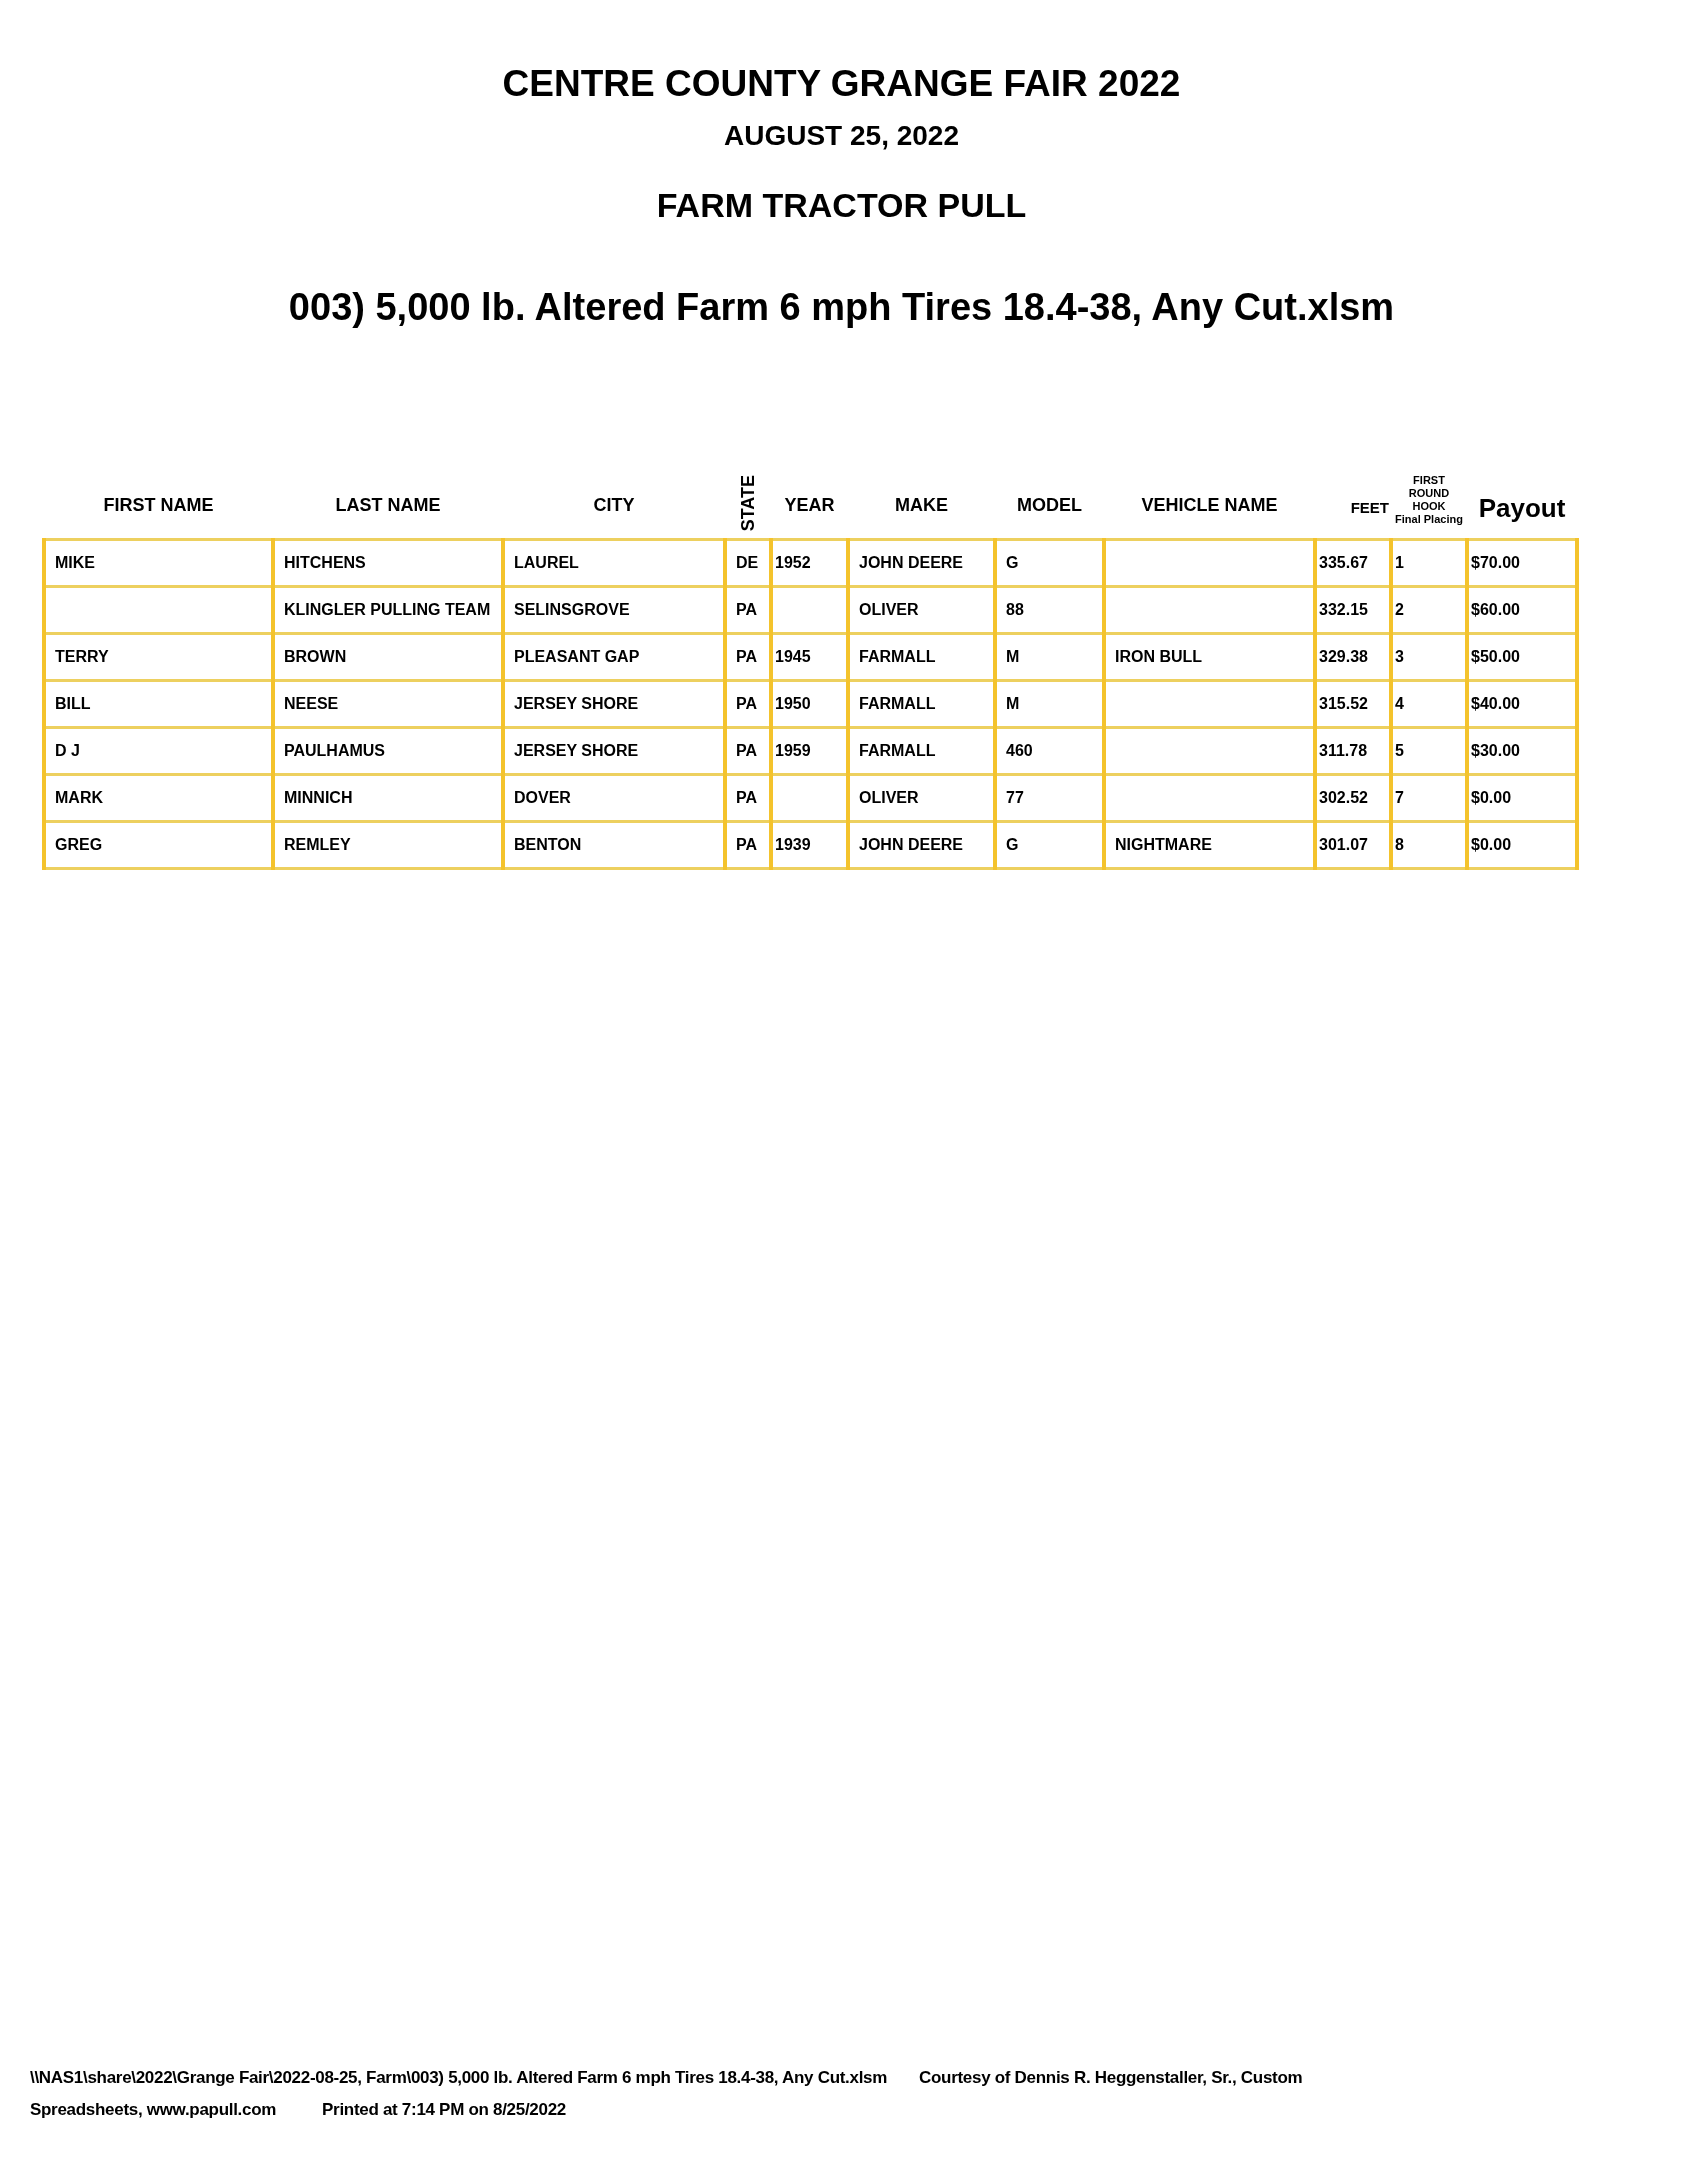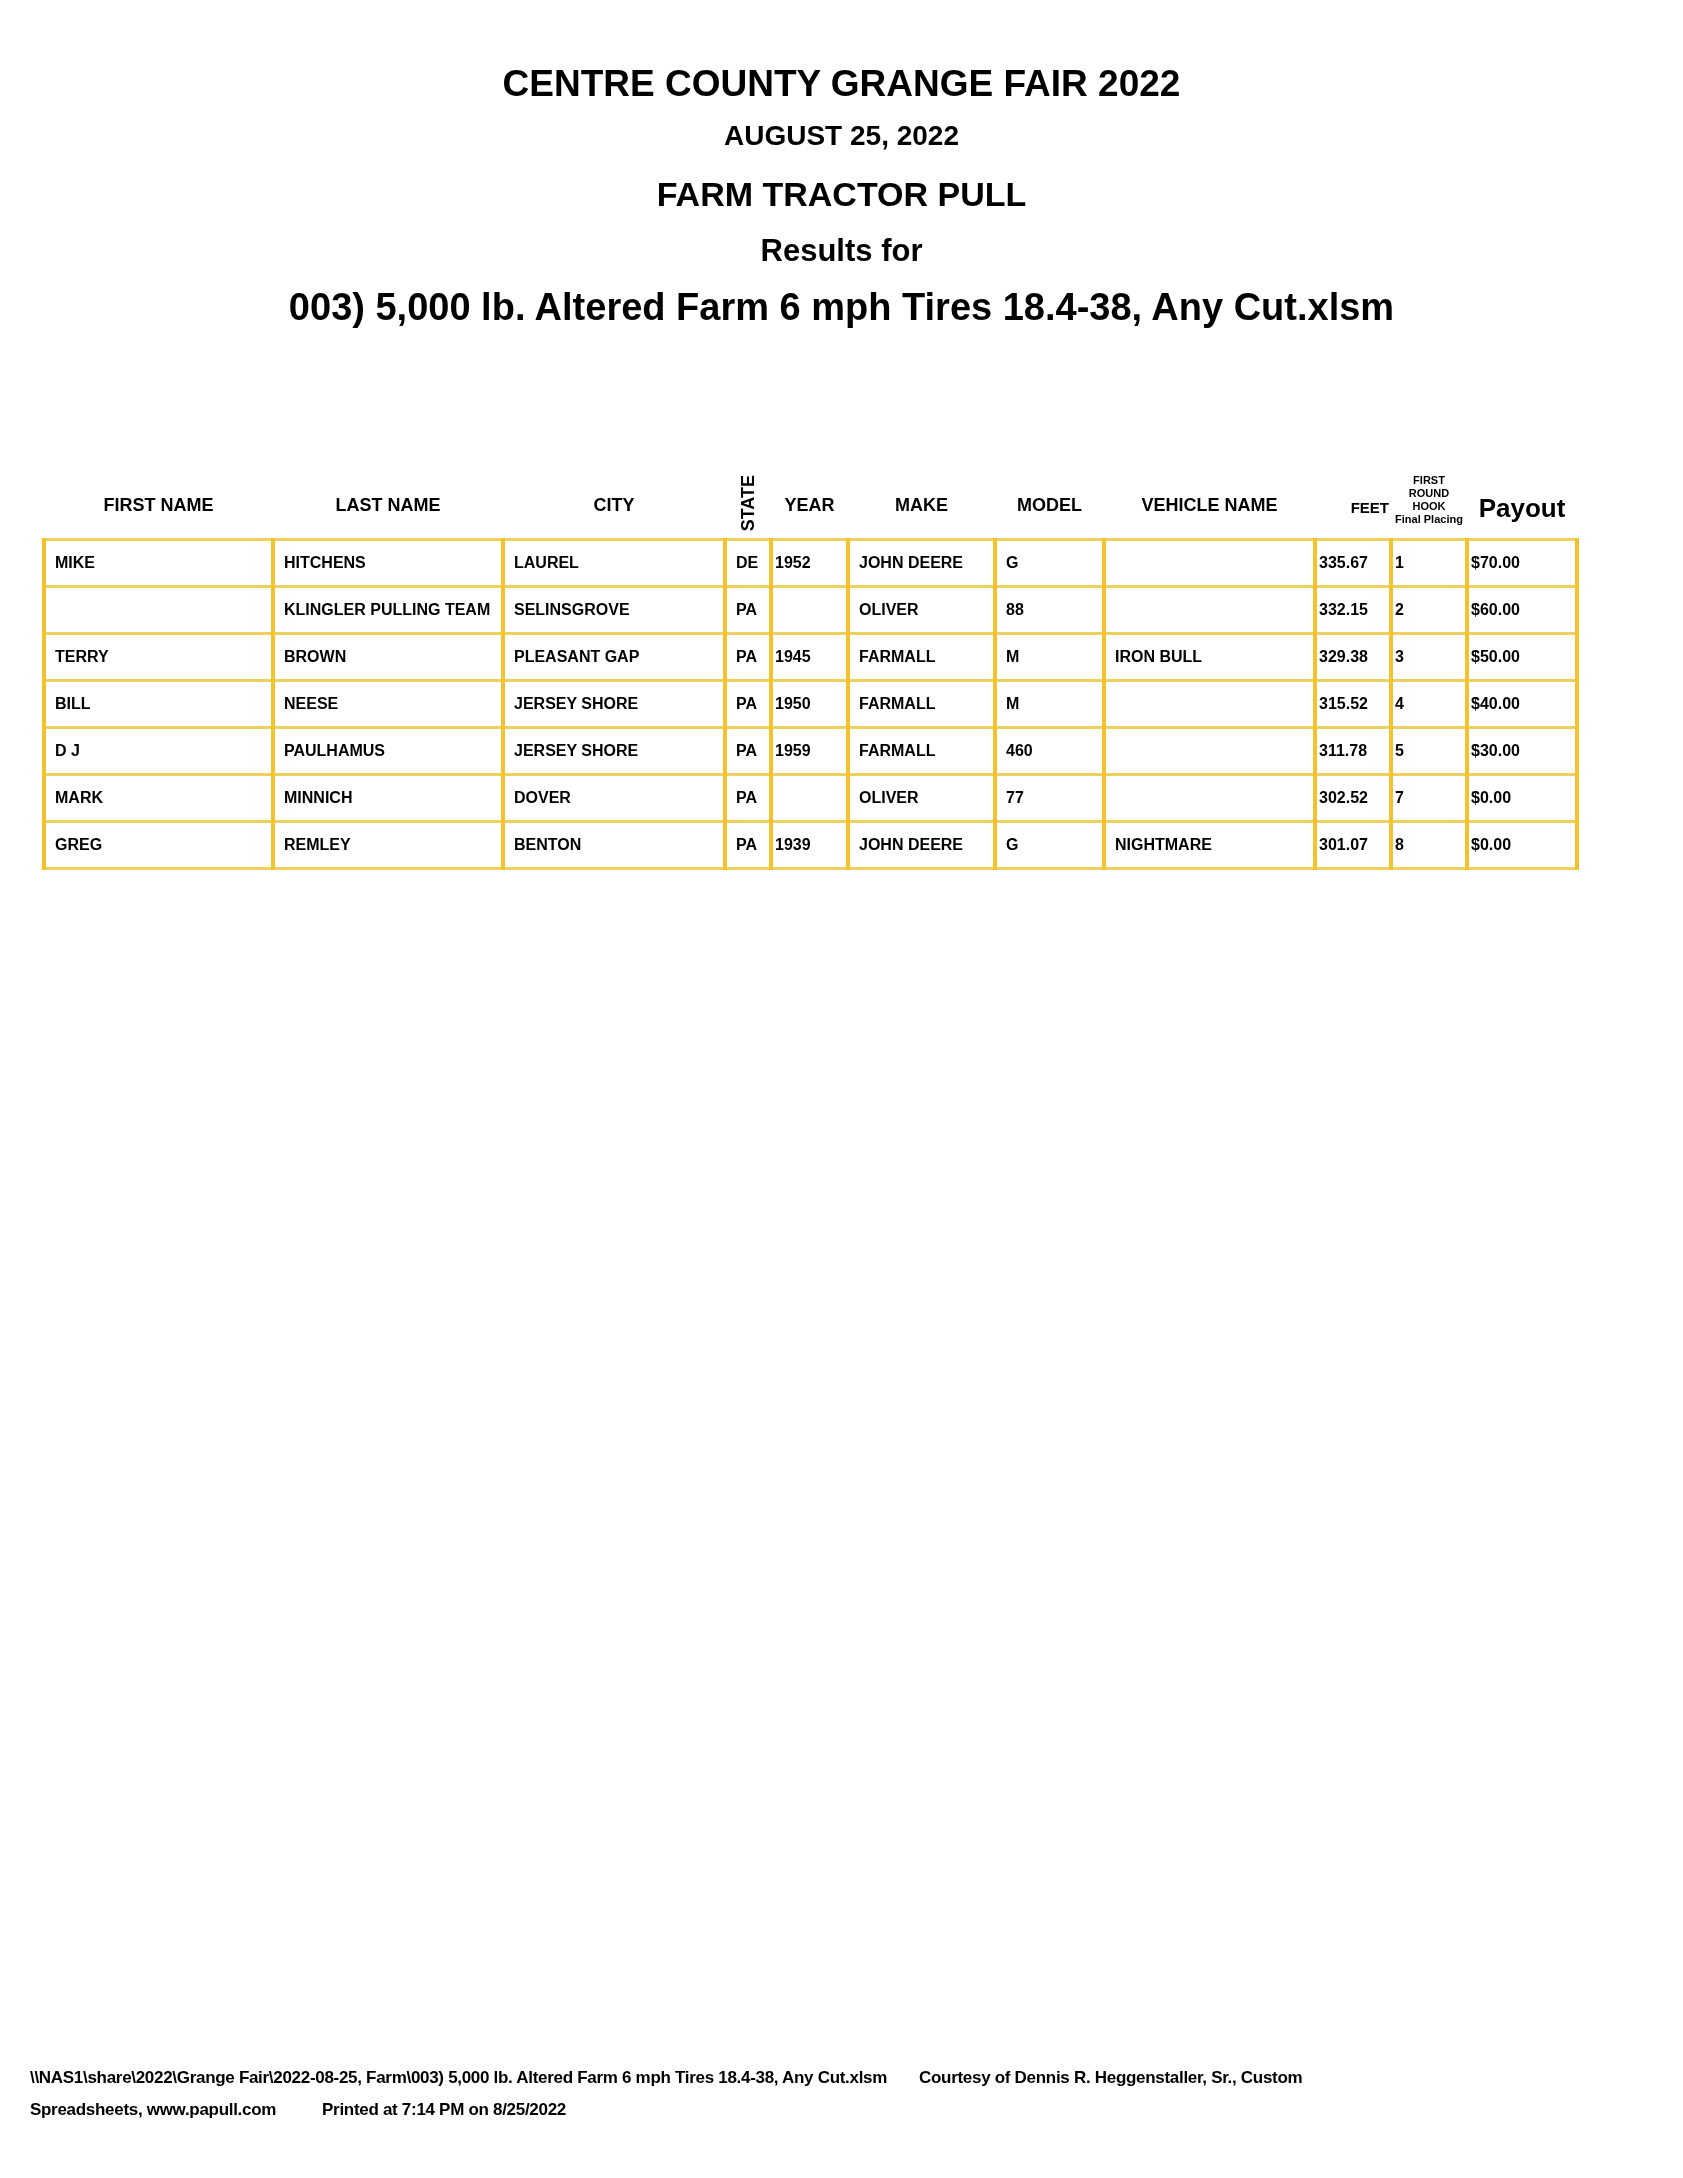--- a/index.html
+++ b/index.html
@@ -11,21 +11,21 @@
     font-family: "Liberation Sans", sans-serif;
     font-weight: bold;
     color: #000000;
     overflow: hidden;
   }
 
   
   .title-line { position:absolute; left:0; right:0; text-align:center; white-space:nowrap; }
   #t1 { top:63px;  font-size:37px; }
   #t2 { top:120px; font-size:28px; }
-  #t3 { top:175px; font-size:34px; }
+  #t3 { top:186px; font-size:34px; }
   #t4 { top:233px; font-size:31px; }
   #t5 { top:286px; font-size:38px; }
 
   
   #results-wrap { position:absolute; left:42px; top:437px; }
   table#results {
     border-collapse: collapse;
     table-layout: fixed;
     width: 1532px;
   }
@@ -77,21 +77,20 @@
   #footer .gap-lg { margin-left: 46px; }
 </style>
 </head>
 <body>
 
 <div id="page">
 
   <div class="title-line" id="t1">CENTRE COUNTY GRANGE FAIR 2022</div>
   <div class="title-line" id="t2">AUGUST 25, 2022</div>
   <div class="title-line" id="t3">FARM TRACTOR PULL</div>
-  <div class="title-line" id="t4">Results for</div>
   <div class="title-line" id="t5">003) 5,000 lb. Altered Farm 6 mph Tires 18.4-38, Any Cut.xlsm</div>
 
   <div id="results-wrap">
     <table id="results">
       <colgroup>
         <col style="width:229px">
           <col style="width:230px">
           <col style="width:222px">
         <col style="width:46px">
           <col style="width:77px">

